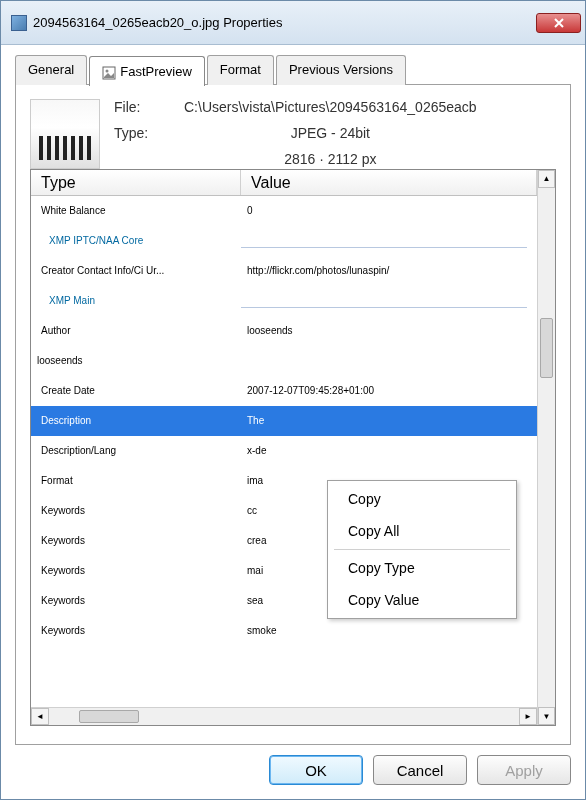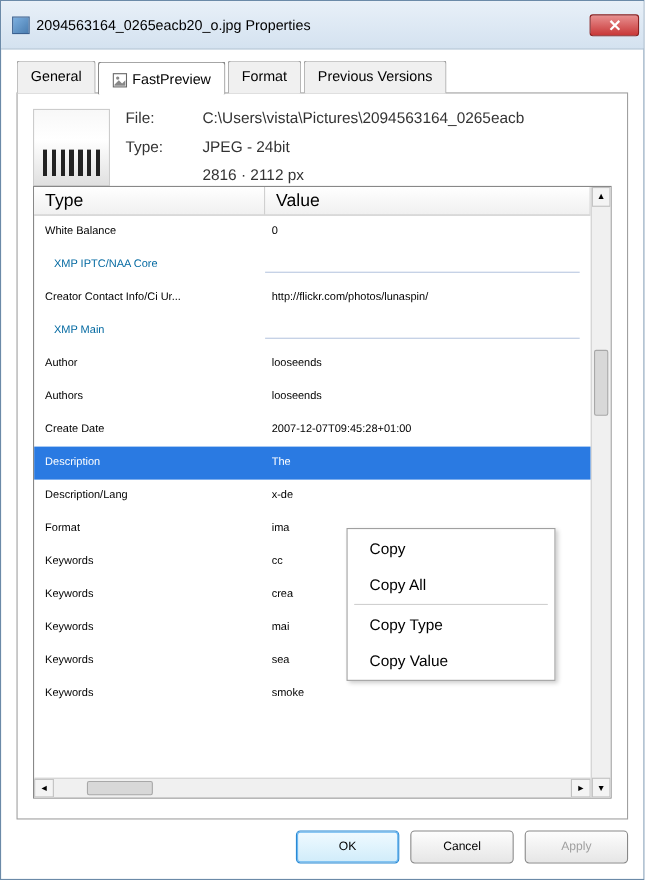--- a/index.html
+++ b/index.html
@@ -121,21 +121,21 @@
   background: repeating-linear-gradient(90deg, #222 0, #222 4px, transparent 4px, transparent 8px);
 }
 .info-grid {
   display: grid;
   grid-template-columns: 70px 1fr;
   row-gap: 10px;
   font-size: 14px;
   align-content: start;
 }
 .info-label { color: #333; }
-.info-value { color: #333; }
+.info-value { color: #333; text-align: center; }
 .list-wrap {
   border: 1px solid #888;
   flex: 1;
   position: relative;
   display: flex;
   margin-bottom: 4px;
 }
 .list-body {
   flex: 1;
   overflow: hidden;
@@ -216,21 +216,21 @@
   position: absolute;
   top: 2px; bottom: 2px;
   left: 30px;
   width: 60px;
   background: #d8d8d8;
   border: 1px solid #a8a8a8;
   border-radius: 2px;
 }
 .context-menu {
   position: absolute;
-  left: 284px;
+  left: 296px;
   top: 310px;
   width: 190px;
   background: #fff;
   border: 1px solid #a0a0a0;
   box-shadow: 2px 2px 4px rgba(0,0,0,0.2);
   padding: 2px;
   z-index: 10;
 }
 .cm-item {
   padding: 8px 18px;
@@ -247,21 +247,21 @@
   justify-content: flex-end;
   gap: 10px;
   padding: 10px 14px 14px 14px;
 }
 .btn {
   min-width: 94px;
   height: 30px;
   border: 1px solid #888;
   border-radius: 4px;
   background: linear-gradient(to bottom, #fdfdfd, #e6e6e6);
-  font-size: 11px;
+  font-size: 15px;
   cursor: pointer;
 }
 .btn.default {
   border: 1px solid #2a8ad4;
   box-shadow: inset 0 0 0 1px #6bb6f0;
   background: linear-gradient(to bottom, #f0faff, #d0ecfa);
 }
 .btn.disabled {
   color: #a0a0a0;
   cursor: default;
@@ -329,21 +329,20 @@
               </div>
               <div class="row section">
                 <div class="cell-type">XMP Main</div>
                 <div class="cell-val"></div>
               </div>
               <div class="row">
                 <div class="cell-type">Author</div>
                 <div class="cell-val">looseends</div>
               </div>
               <div class="row">
-                <div class="cell-type">Authors</div>
                 <div class="cell-val">looseends</div>
               </div>
               <div class="row">
                 <div class="cell-type">Create Date</div>
                 <div class="cell-val">2007-12-07T09:45:28+01:00</div>
               </div>
               <div class="row selected">
                 <div class="cell-type">Description</div>
                 <div class="cell-val">The</div>
               </div>

